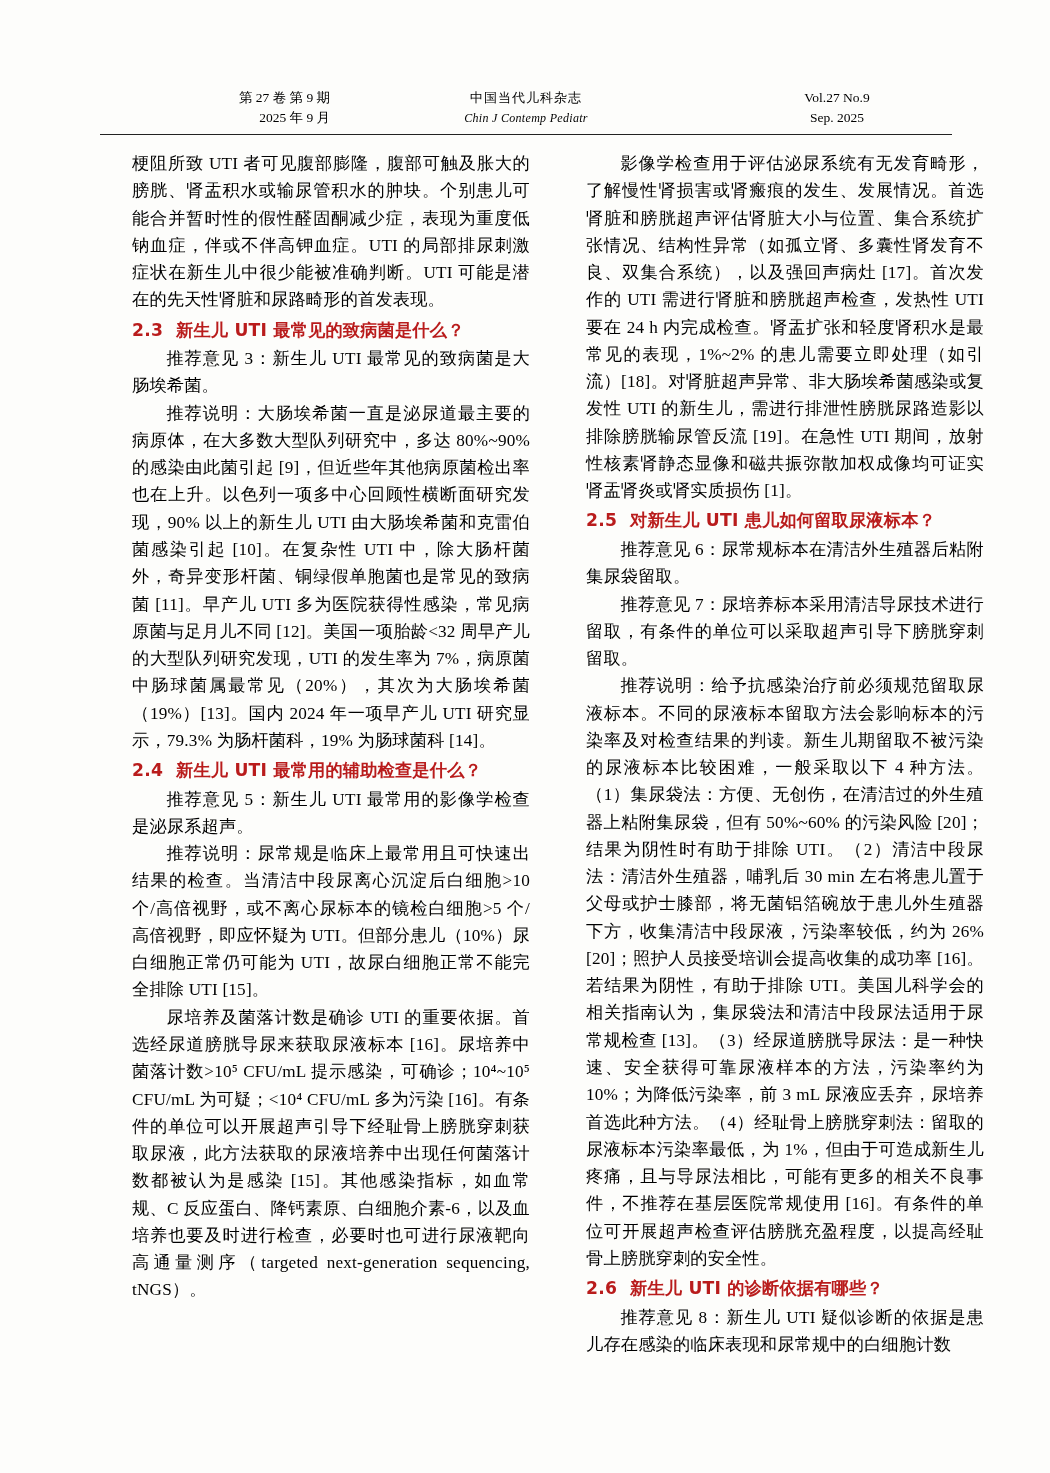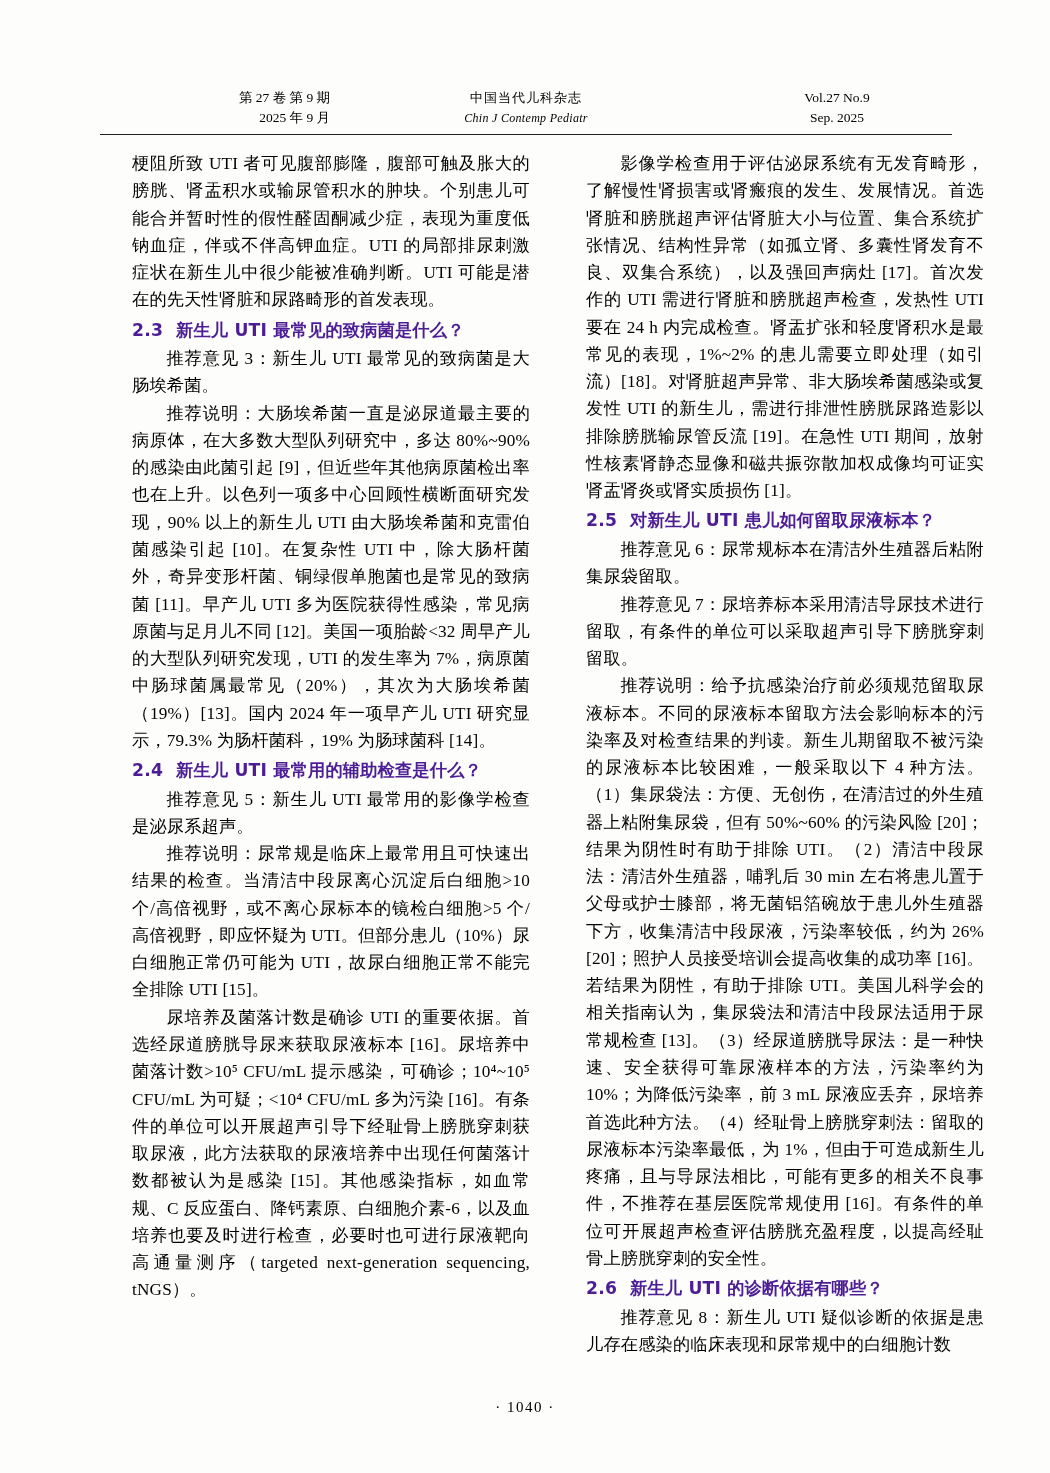--- a/index.html
+++ b/index.html
@@ -85,21 +85,21 @@
   p.indent {
     text-indent: 2em;
   }
   .bold-lead {
     font-weight: normal;
   }
   h3.sec {
     margin: 3px 0 1px 0;
     font-size: 17.2px;
     font-weight: bold;
-    color: #4c1d95;
+    color: #b91c1c;
     font-family: "DejaVu Sans", sans-serif;
     letter-spacing: 0.2px;
     line-height: 1.6;
   }
   h3.sec .num {
     margin-right: 13px;
   }
 
   
   .footer {
@@ -186,17 +186,14 @@
       <h3 class="sec">
         <span class="num">2.6</span><span>新生儿 UTI 的诊断依据有哪些？</span>
       </h3>
 
       <p class="para indent">
         <span class="bold-lead">推荐意见 8：</span><span>新生儿 UTI 疑似诊断的依据是患儿存在感染的临床表现和尿常规中的白细胞计数</span>
       </p>
     </div>
   </div>
 
-  <div class="footer">
-    <span>· 1040 ·</span>
-  </div>
 
 </div>
 
 </body></html>

